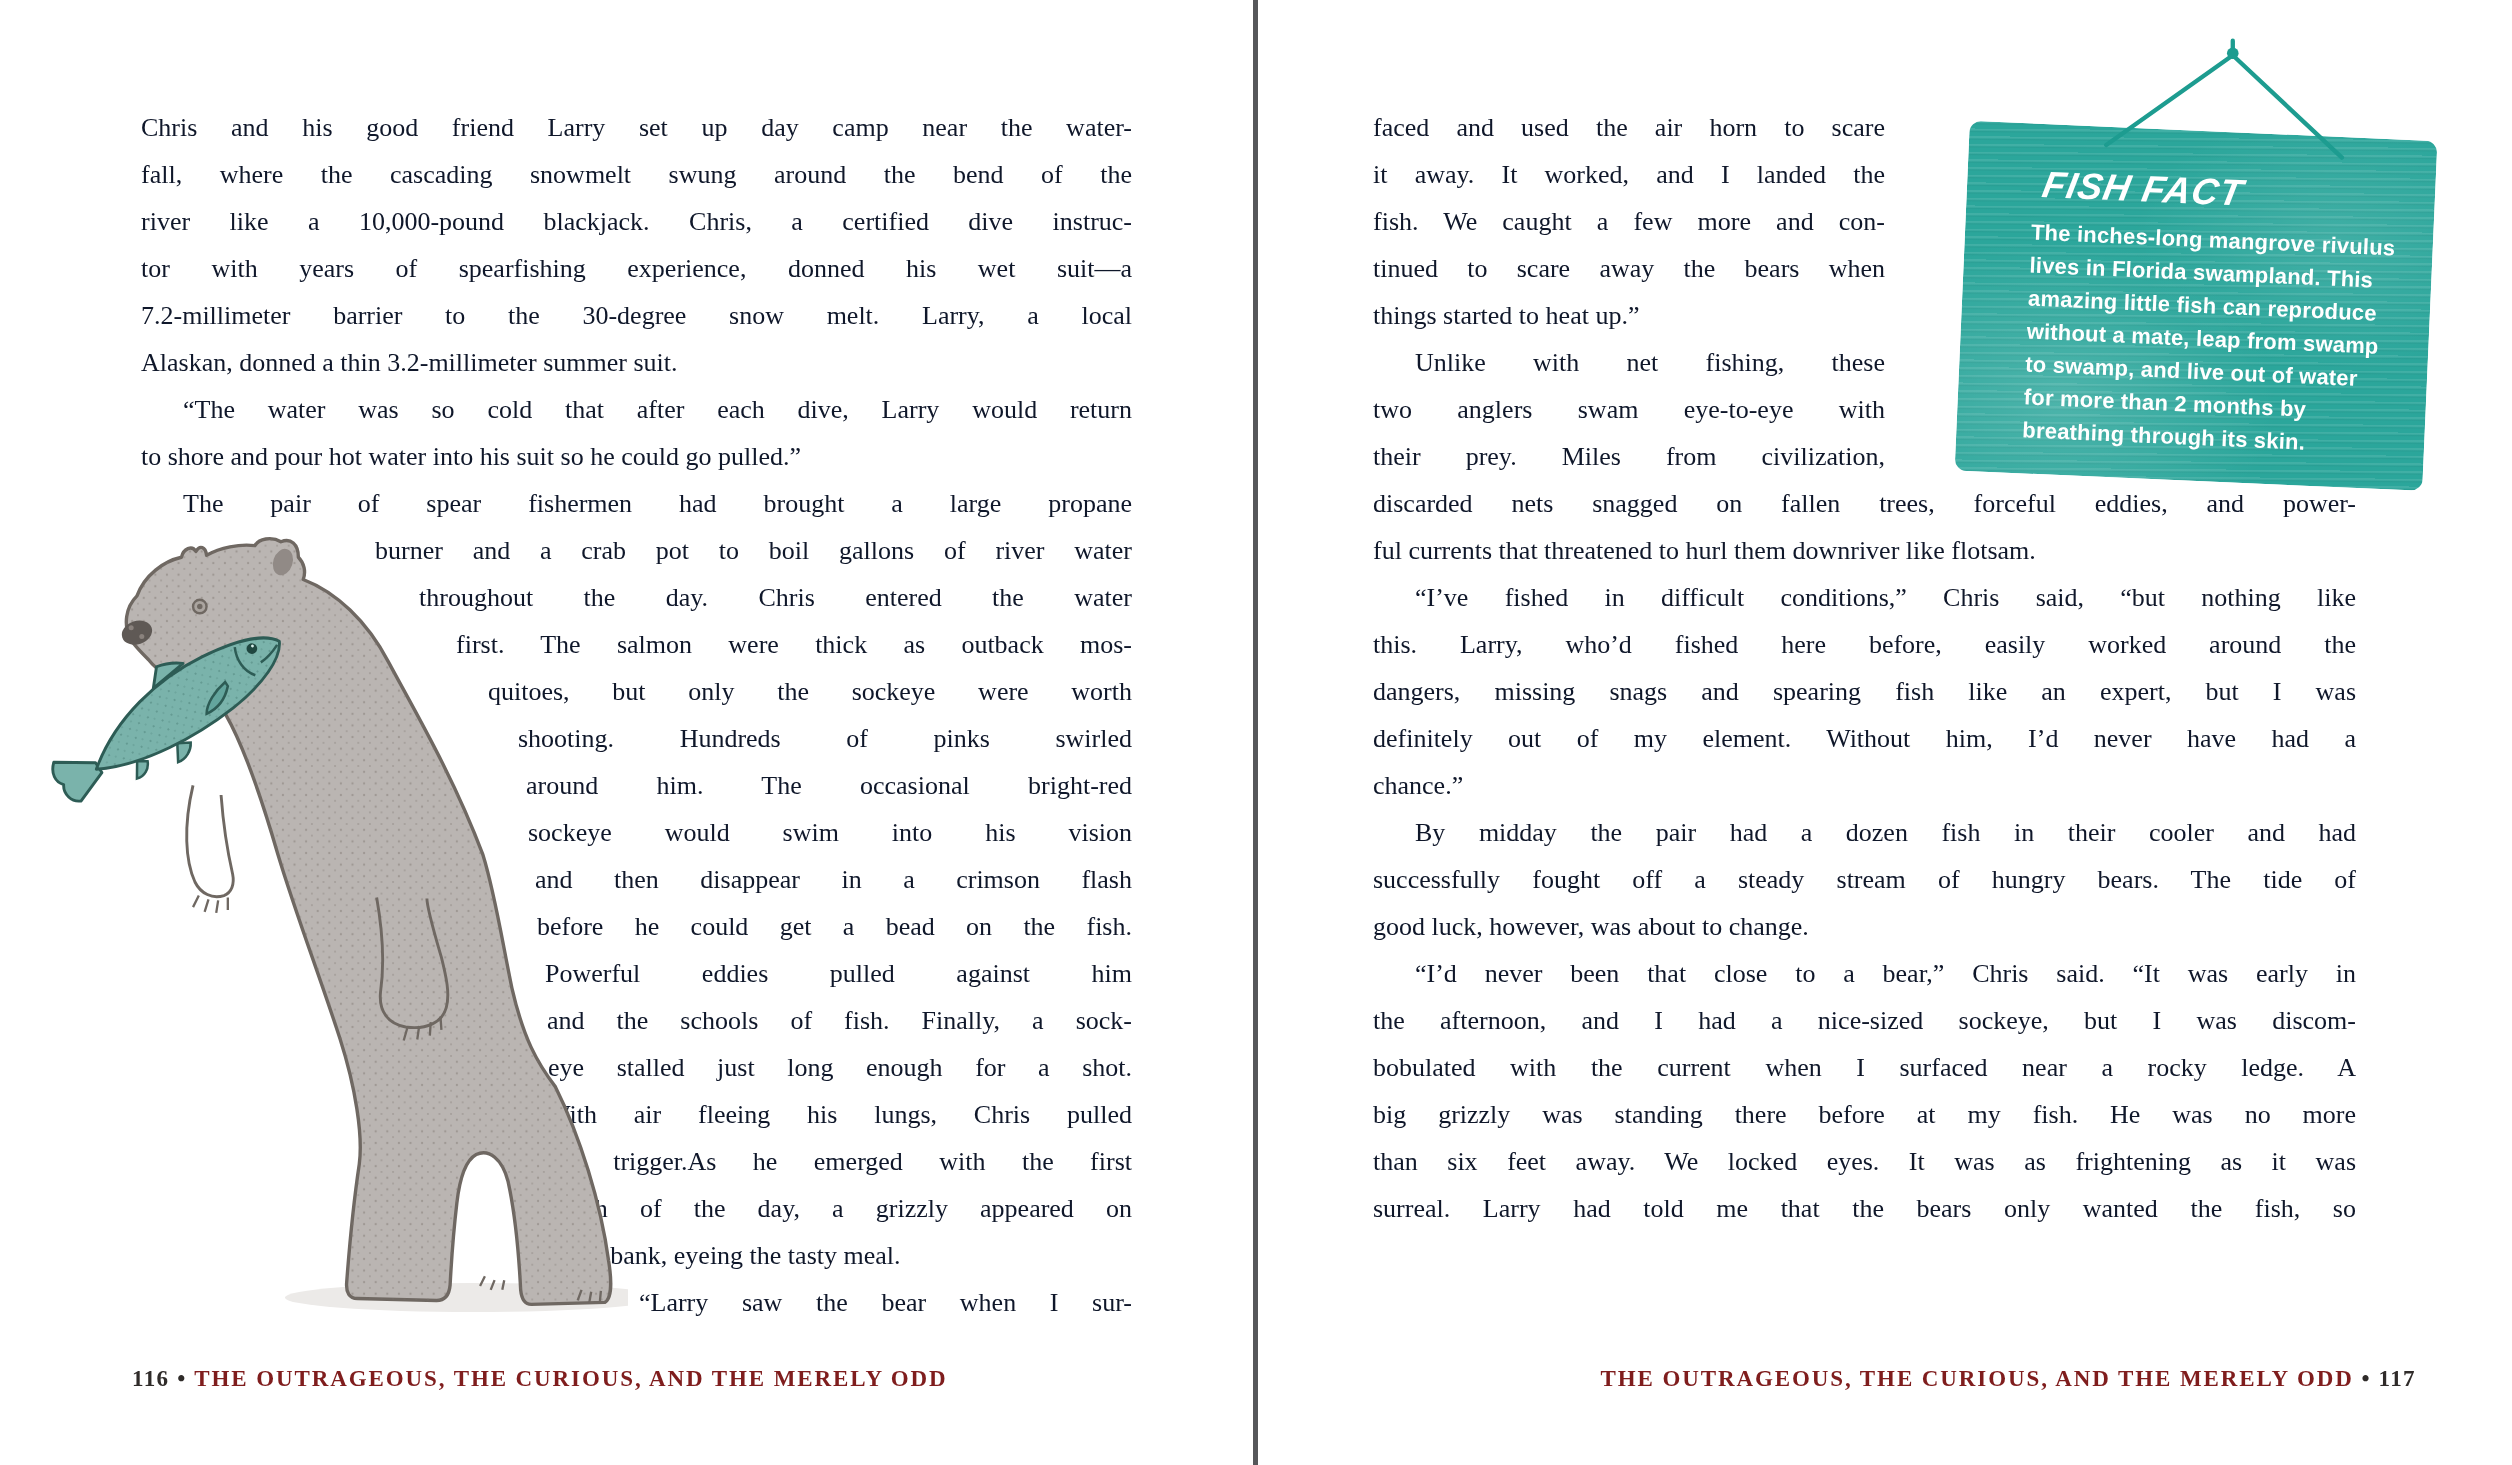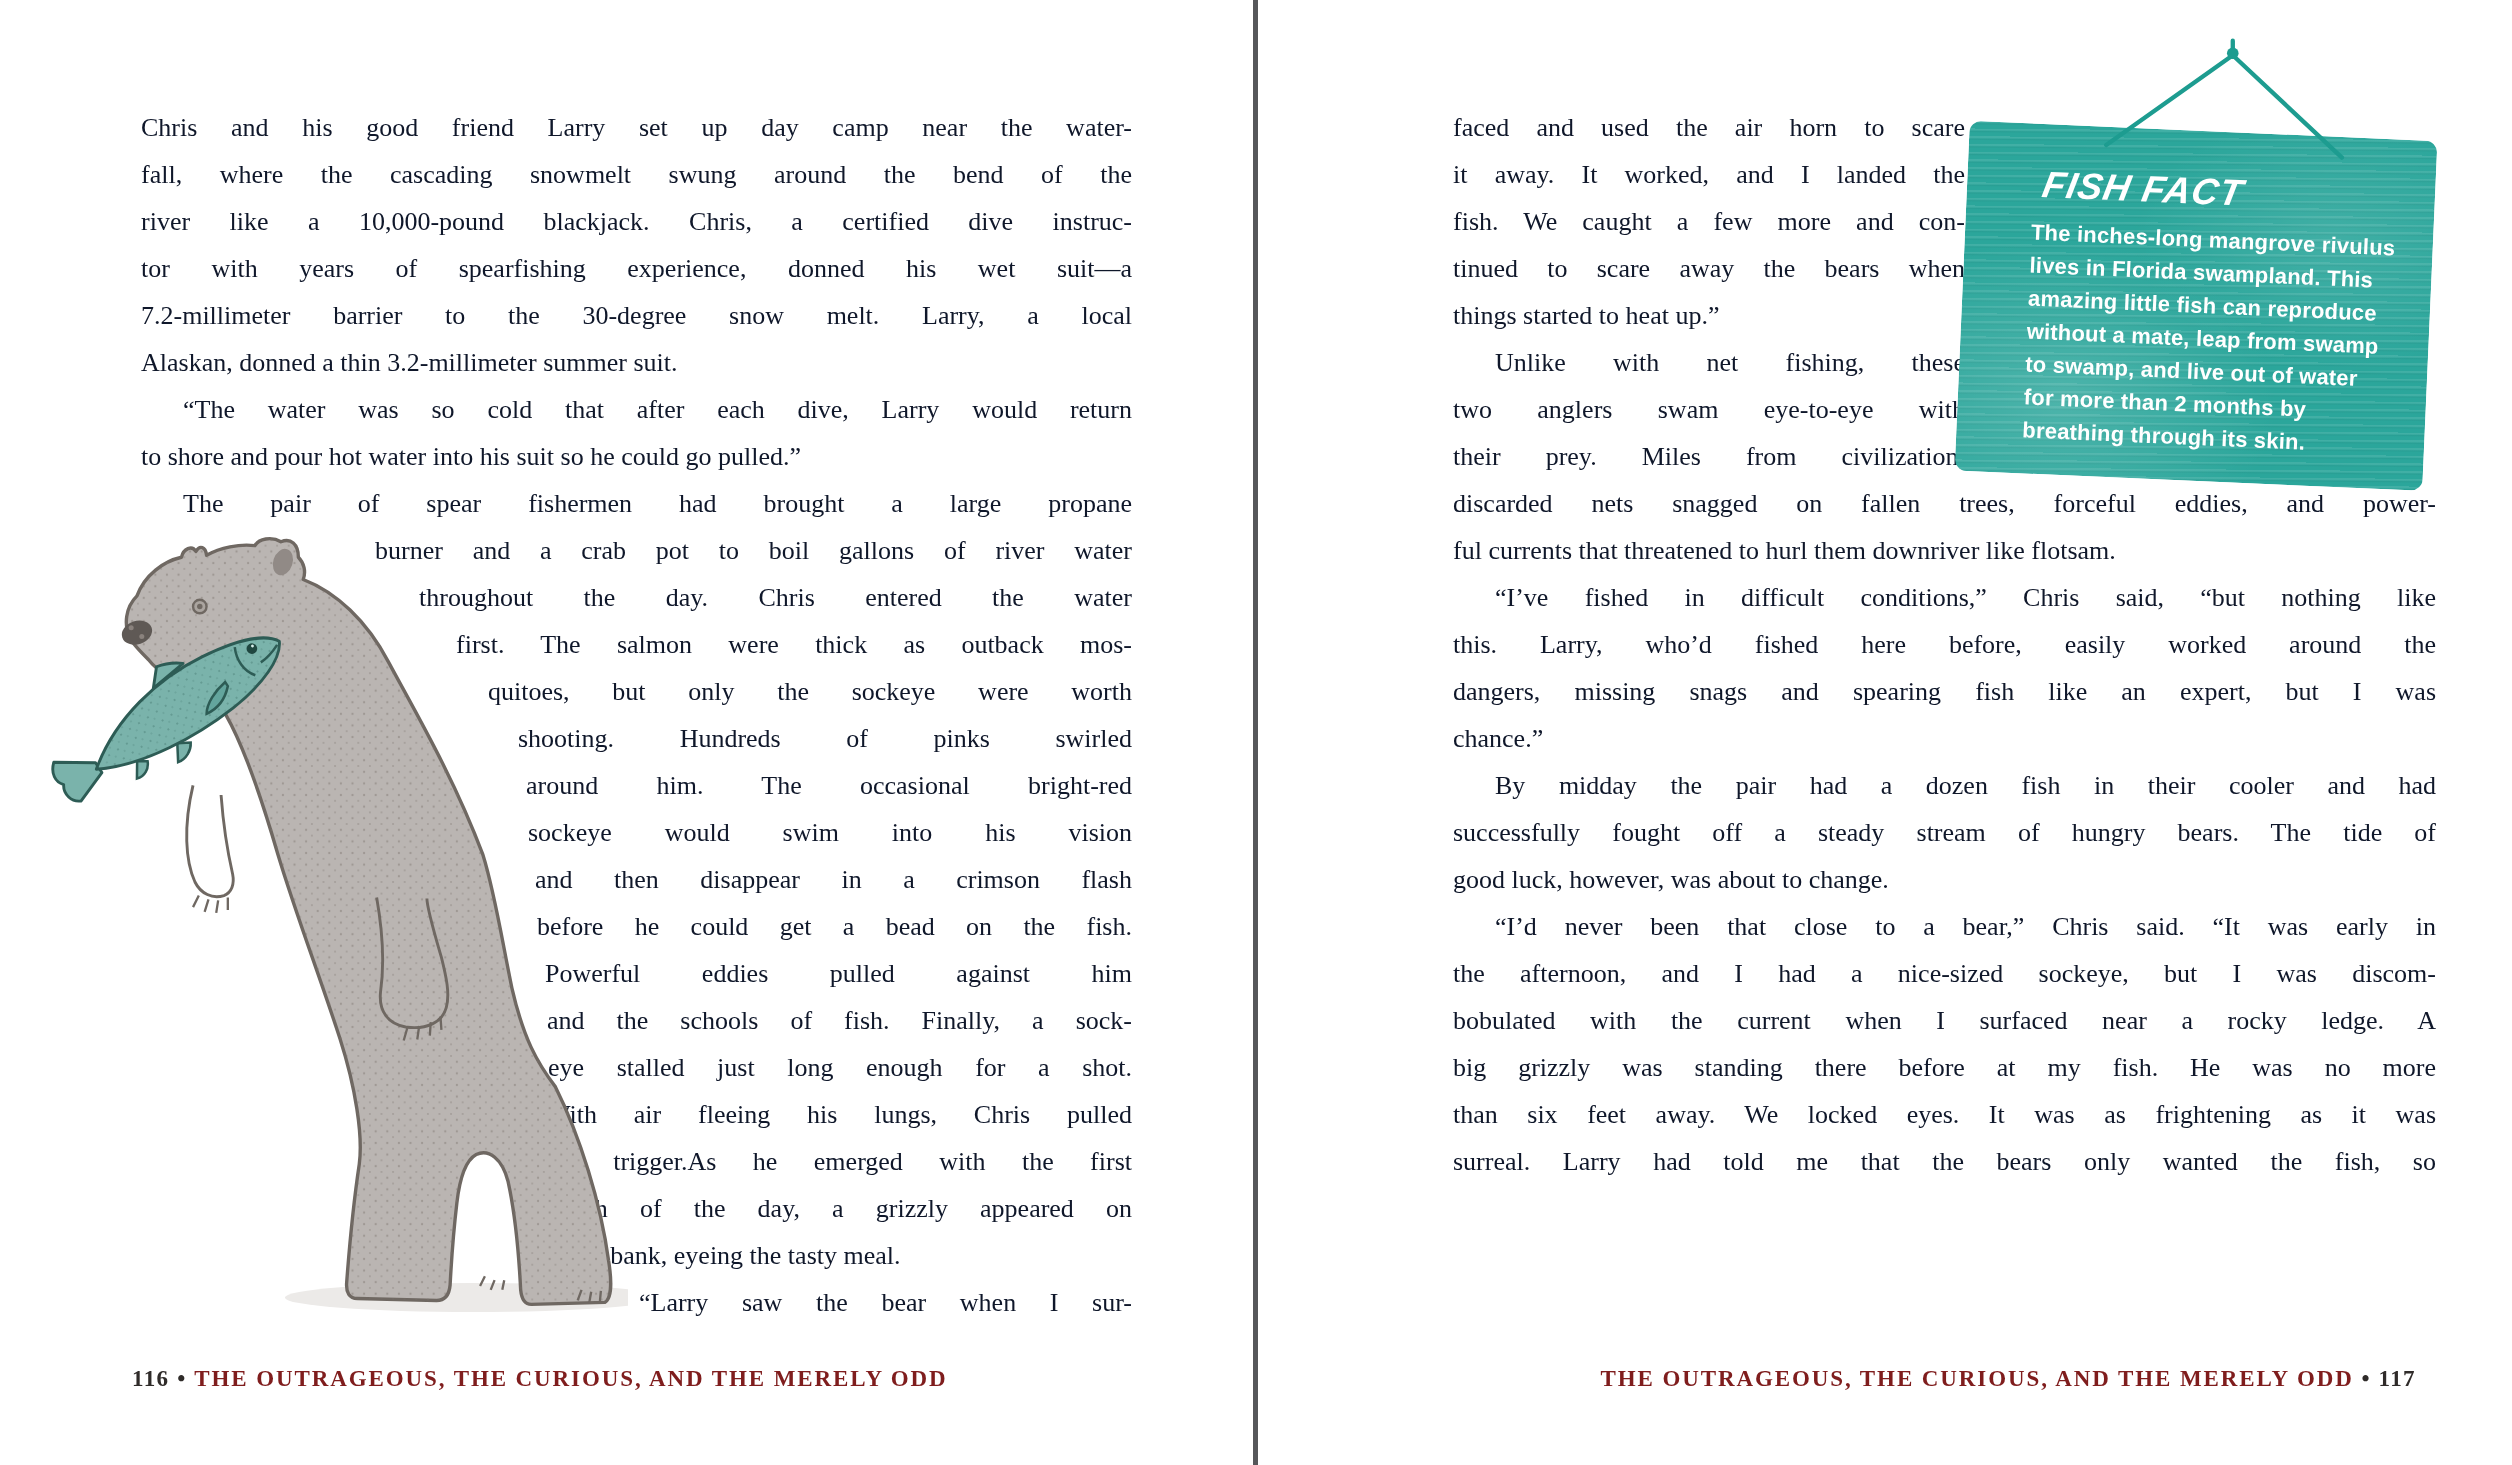--- a/index.html
+++ b/index.html
@@ -1,20 +1,20 @@
 <!DOCTYPE html>
 <html><head>
 <meta charset="utf-8">
 <style>
   html,body{margin:0;padding:0;background:#ffffff;}
   #spread{position:relative;width:2512px;height:1466px;background:#ffffff;overflow:hidden;
           font-family:"Liberation Serif",serif;}
   .textcol{position:absolute;top:104px;}
   #left-col{left:132px;width:991px;}
-  #right-col{left:1444px;width:983px;}
+  #right-col{left:1364px;width:983px;}
   .line{font-size:26px;line-height:47px;color:#0f172a;text-align:justify;text-align-last:justify;
         box-sizing:border-box;width:100%;white-space:nowrap;margin-left:9px;}
   .line.nj{text-align-last:left;}
   #divider{position:absolute;left:1253px;top:0;width:4.8px;height:1466px;background:#56575a;}
   .footer{position:absolute;top:1364px;font-weight:bold;font-size:23px;line-height:29px;
           letter-spacing:1.4px;color:#2f2b29;white-space:nowrap;}
   #footer-left{left:132px;}
   #footer-right{right:96px;text-align:center;}
   .footer .ftitle{color:#7f1d1d;letter-spacing:1.9px;}
   .footer .dot{color:#2f2b29;padding:0 7.7px;}
@@ -166,20 +166,21 @@
         <div class="line" style="width: 512px;">tinued to scare away the bears when</div>
         <div class="line nj" style="width: 512px;">things started to heat up.”</div>
         <div class="line" style="padding-left: 42px; width: 512px;">Unlike with net fishing, these</div>
         <div class="line" style="width: 512px;">two anglers swam eye-to-eye with</div>
         <div class="line" style="width: 512px;">their prey. Miles from civilization,</div>
         <div class="line" style="width: 983px;">discarded nets snagged on fallen trees, forceful eddies, and power-</div>
         <div class="line nj" style="width: 983px;">ful currents that threatened to hurl them downriver like flotsam.</div>
         <div class="line" style="padding-left: 42px; width: 983px;">“I’ve fished in difficult conditions,” Chris said, “but nothing like</div>
         <div class="line" style="width: 983px;">this. Larry, who’d fished here before, easily worked around the</div>
         <div class="line" style="width: 983px;">dangers, missing snags and spearing fish like an expert, but I was</div>
+        <div class="line" style="width: 983px;">definitely out of my element. Without him, I’d never have had a</div>
         <div class="line nj" style="width: 983px;">chance.”</div>
         <div class="line" style="padding-left: 42px; width: 983px;">By midday the pair had a dozen fish in their cooler and had</div>
         <div class="line" style="width: 983px;">successfully fought off a steady stream of hungry bears. The tide of</div>
         <div class="line nj" style="width: 983px;">good luck, however, was about to change.</div>
         <div class="line" style="padding-left: 42px; width: 983px;">“I’d never been that close to a bear,” Chris said. “It was early in</div>
         <div class="line" style="width: 983px;">the afternoon, and I had a nice-sized sockeye, but I was discom-</div>
         <div class="line" style="width: 983px;">bobulated with the current when I surfaced near a rocky ledge. A</div>
         <div class="line" style="width: 983px;">big grizzly was standing there before at my fish. He was no more</div>
         <div class="line" style="width: 983px;">than six feet away. We locked eyes. It was as frightening as it was</div>
         <div class="line" style="width: 983px;">surreal. Larry had told me that the bears only wanted the fish, so</div>

